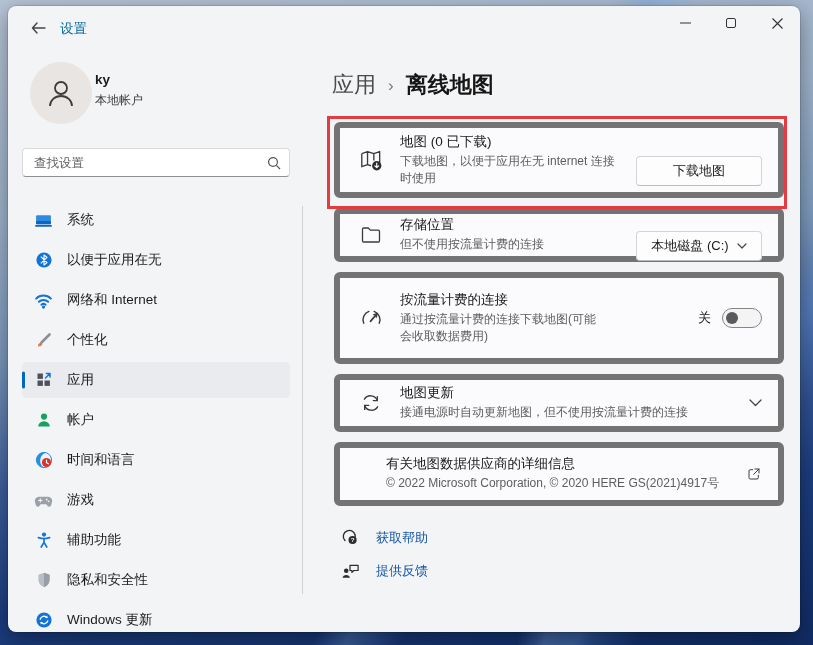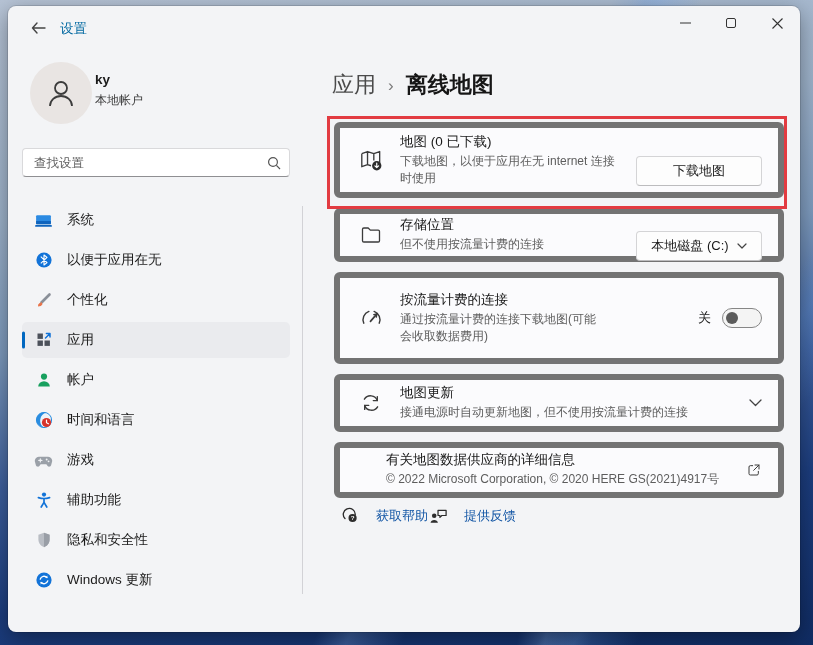--- a/index.html
+++ b/index.html
@@ -74,42 +74,42 @@
   .card-icon { width:26px; flex:0 0 26px; margin-right:16px; color:#3b3b3b; display:flex; align-items:center; justify-content:center; }
   .card-text { flex:1; }
   .card-title { font-size:13.5px; color:#191919; margin-bottom:2px; }
   .card-desc { font-size:12px; color:#5d5d5d; line-height:1.45; white-space:pre-line; }
   .card-right { margin-left:12px; display:flex; align-items:center; }
 
   .c-maps { height:76px; }
   .c-storage { height:54px; }
   .c-metered { height:92px; }
   .c-updates { height:58px; cursor:pointer; }
-  .c-provider { height:56px; cursor:pointer;padding-left:44px; }
+  .c-provider { height:64px; cursor:pointer;padding-left:44px; }
 
   .btn {
     min-width:126px; height:30px; padding:0 14px;
     background:#fdfdfd; border:1px solid #d4d4d6; border-bottom-color:#bcbcbe; border-radius:4px;
     font-size:13px; color:#191919; font-family:inherit; cursor:pointer;
     display:flex; align-items:center; justify-content:center; gap:8px;margin-top:22px;
   }
   .toggle-wrap { display:flex; align-items:center; gap:11px; }
   .toggle-label { font-size:13px; color:#191919; }
   .toggle {
     width:40px; height:20px; border:1px solid #868686; border-radius:11px; background:#f4f4f4;
     position:relative; cursor:pointer;
   }
   .toggle .knob { position:absolute; left:3px; top:3px; width:12px; height:12px; border-radius:50%; background:#5b5b5b; }
 
   .annotation {
     position:absolute; left:319px; top:110px; width:460px; height:93px;
     border:3px solid #e23b41; pointer-events:none; z-index:5;
   }
 
-  .links { position:absolute; left:332px; top:500px; display:flex; flex-direction:row; }
+  .links { position:absolute; left:332px; top:522px; display:flex; flex-direction:column; gap:14px; }
   .link-row { display:flex; align-items:center; gap:16px; cursor:pointer; }
   .link-icon { width:20px; display:flex; align-items:center; justify-content:center; color:#2b2b2b; }
   .link-text { font-size:13px; color:#1356a5; }
 
   svg { display:block; }
 </style>
 </head>
 <body>
 
 <div class="streaks"></div>
@@ -175,20 +175,32 @@
 
       <span class="nav-icon">
         <svg width="18" height="18" viewBox="0 0 18 18">
             <circle cx="9" cy="9" r="7.6" fill="#1273d8"></circle>
             <path d="M5.8 5.6 L12 11.6 L9 14 V4 L12 6.4 L5.8 12.4" fill="none" stroke="#fff" stroke-width="1.15" stroke-linejoin="round"></path>
           </svg>
       </span>
       <span>以便于应用在无</span>
     </div>
 
+    <div class="nav-item">
+
+      <span class="nav-icon">
+        <svg width="19" height="19" viewBox="0 0 18 18">
+            <path d="M2 7.2 A10 10 0 0 1 16 7.2" fill="none" stroke="#1273d8" stroke-width="1.9" stroke-linecap="round"></path>
+            <path d="M4.6 10.2 A6.5 6.5 0 0 1 13.4 10.2" fill="none" stroke="#1273d8" stroke-width="1.9" stroke-linecap="round"></path>
+            <path d="M7 13 A3.2 3.2 0 0 1 11 13" fill="none" stroke="#1273d8" stroke-width="1.9" stroke-linecap="round"></path>
+            <circle cx="9" cy="15.2" r="1.5" fill="#1273d8"></circle>
+          </svg>
+      </span>
+      <span>网络和 Internet</span>
+    </div>
 
     <div class="nav-item">
 
       <span class="nav-icon">
         <svg width="18" height="18" viewBox="0 0 18 18">
             <path d="M6.5 11.5 L14.5 3.5" stroke="#8a8f98" stroke-width="2.6" stroke-linecap="round"></path>
             <path d="M3 15.5 Q2.6 13 4.6 12 L6.8 11.2 L7.4 13.4 Q6.5 15.5 3 15.5 Z" fill="#e8744a"></path>
           </svg>
       </span>
       <span>个性化</span>

